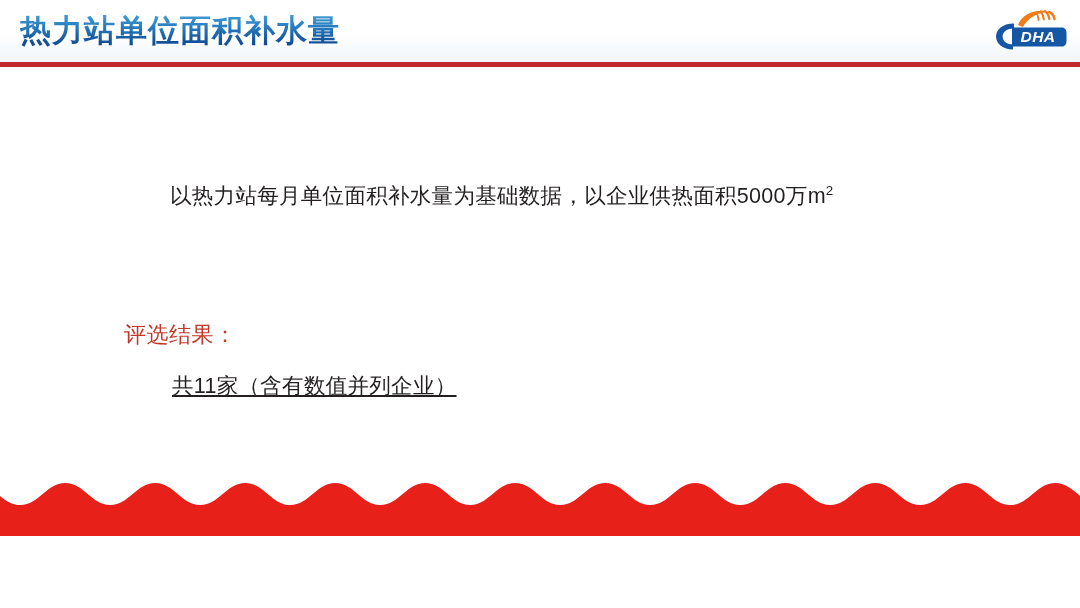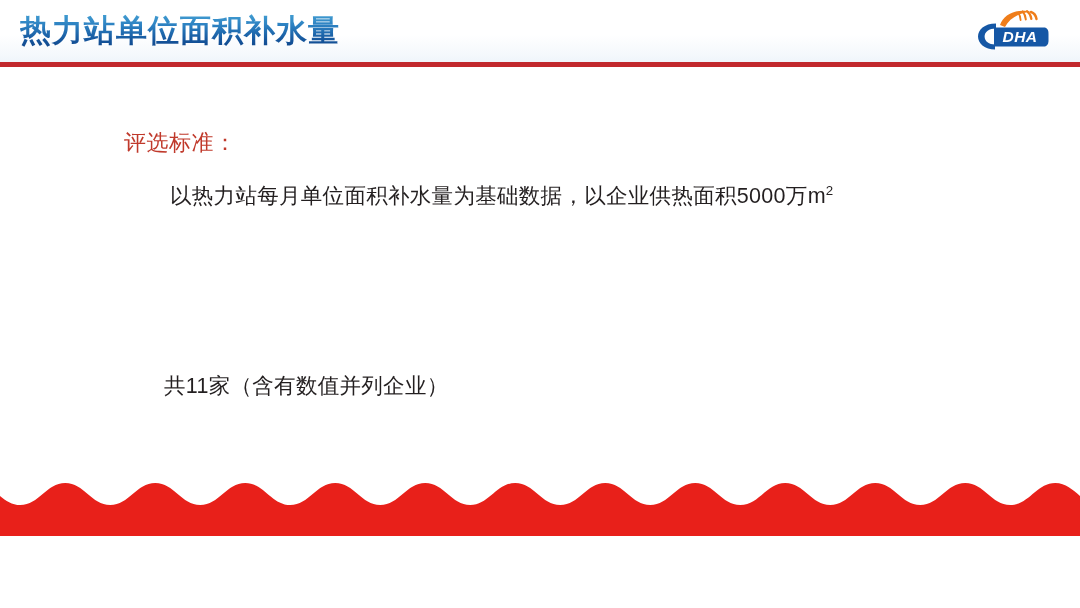--- a/index.html
+++ b/index.html
@@ -54,21 +54,21 @@
     left: 0;
     top: 62px;
     width: 1080px;
     height: 5px;
     background: #c1282d;
   }
 
   
   .logo {
     position: absolute;
-    right: 28px;
+    right: 10px;
     top: 6px;
     width: 78px;
     height: 48px;
   }
   .logo svg { display: block; }
 
   
   .content {
     position: absolute;
     left: 0;
@@ -92,21 +92,21 @@
   .body-para {
     position: absolute;
     left: 122px;
     width: 880px;
     color: #231f20;
     font-size: 21.5px;
     line-height: 46px;
     letter-spacing: 0.3px;
   }
   .para-criteria { top: 110px; }
-  .para-result   { top: 300px; left: 164px; }
+  .para-result   { top: 300px; left: 172px; text-decoration: underline; }
 
   .indent { display: inline-block; width: 48px; }
 
   sup.sq {
     font-size: 0.62em;
     vertical-align: super;
     line-height: 0;
   }
 
   
@@ -145,26 +145,26 @@
                  C74.5 38, 73 40.5, 70 40.5 L20 40.5 Z" fill="#1557a5"></path>
         <text x="46" y="36" font-family="Liberation Sans, sans-serif" font-size="15.5" font-weight="bold" font-style="italic" fill="#ffffff" text-anchor="middle" letter-spacing="0.5">DHA</text>
       </svg>
     </div>
 
     <div class="header-rule"></div>
   </div>
 
   <div class="content">
 
-    <div class="section-heading heading-criteria">评选标准：</div>
 
     <div class="body-para para-criteria">
       <span class="indent"></span><span>以热力站每月单位面积补水量为基础数据，以企业供热面积5000万m</span><sup class="sq">2</sup><br>
     </div>
 
+    <div class="section-heading heading-result">评选结果：</div>
 
     <div class="body-para para-result">共11家（含有数值并列企业）</div>
 
   </div>
 
   <div class="wave-wrap">
     <svg viewBox="0 0 1080 65" preserveAspectRatio="none" xmlns="http://www.w3.org/2000/svg" aria-hidden="true">
       <path id="wavePath" fill="#e8201a" d="M-24.75 12 C-5.85 12 1.35 34 20.25 34 C39.15 34 46.35 12 65.25 12 C84.15 12 91.35 34 110.25 34 C129.15 34 136.35 12 155.25 12 C174.15 12 181.35 34 200.25 34 C219.15 34 226.35 12 245.25 12 C264.15 12 271.35 34 290.25 34 C309.15 34 316.35 12 335.25 12 C354.15 12 361.35 34 380.25 34 C399.15 34 406.35 12 425.25 12 C444.15 12 451.35 34 470.25 34 C489.15 34 496.35 12 515.25 12 C534.15 12 541.35 34 560.25 34 C579.15 34 586.35 12 605.25 12 C624.15 12 631.35 34 650.25 34 C669.15 34 676.35 12 695.25 12 C714.15 12 721.35 34 740.25 34 C759.15 34 766.35 12 785.25 12 C804.15 12 811.35 34 830.25 34 C849.15 34 856.35 12 875.25 12 C894.15 12 901.35 34 920.25 34 C939.15 34 946.35 12 965.25 12 C984.15 12 991.35 34 1010.25 34 C1029.15 34 1036.35 12 1055.25 12 C1074.15 12 1081.35 34 1100.25 34 C1119.15 34 1126.35 12 1145.25 12 L1145.25 65 L-24.75 65 Z"></path>
     </svg>
   </div>

